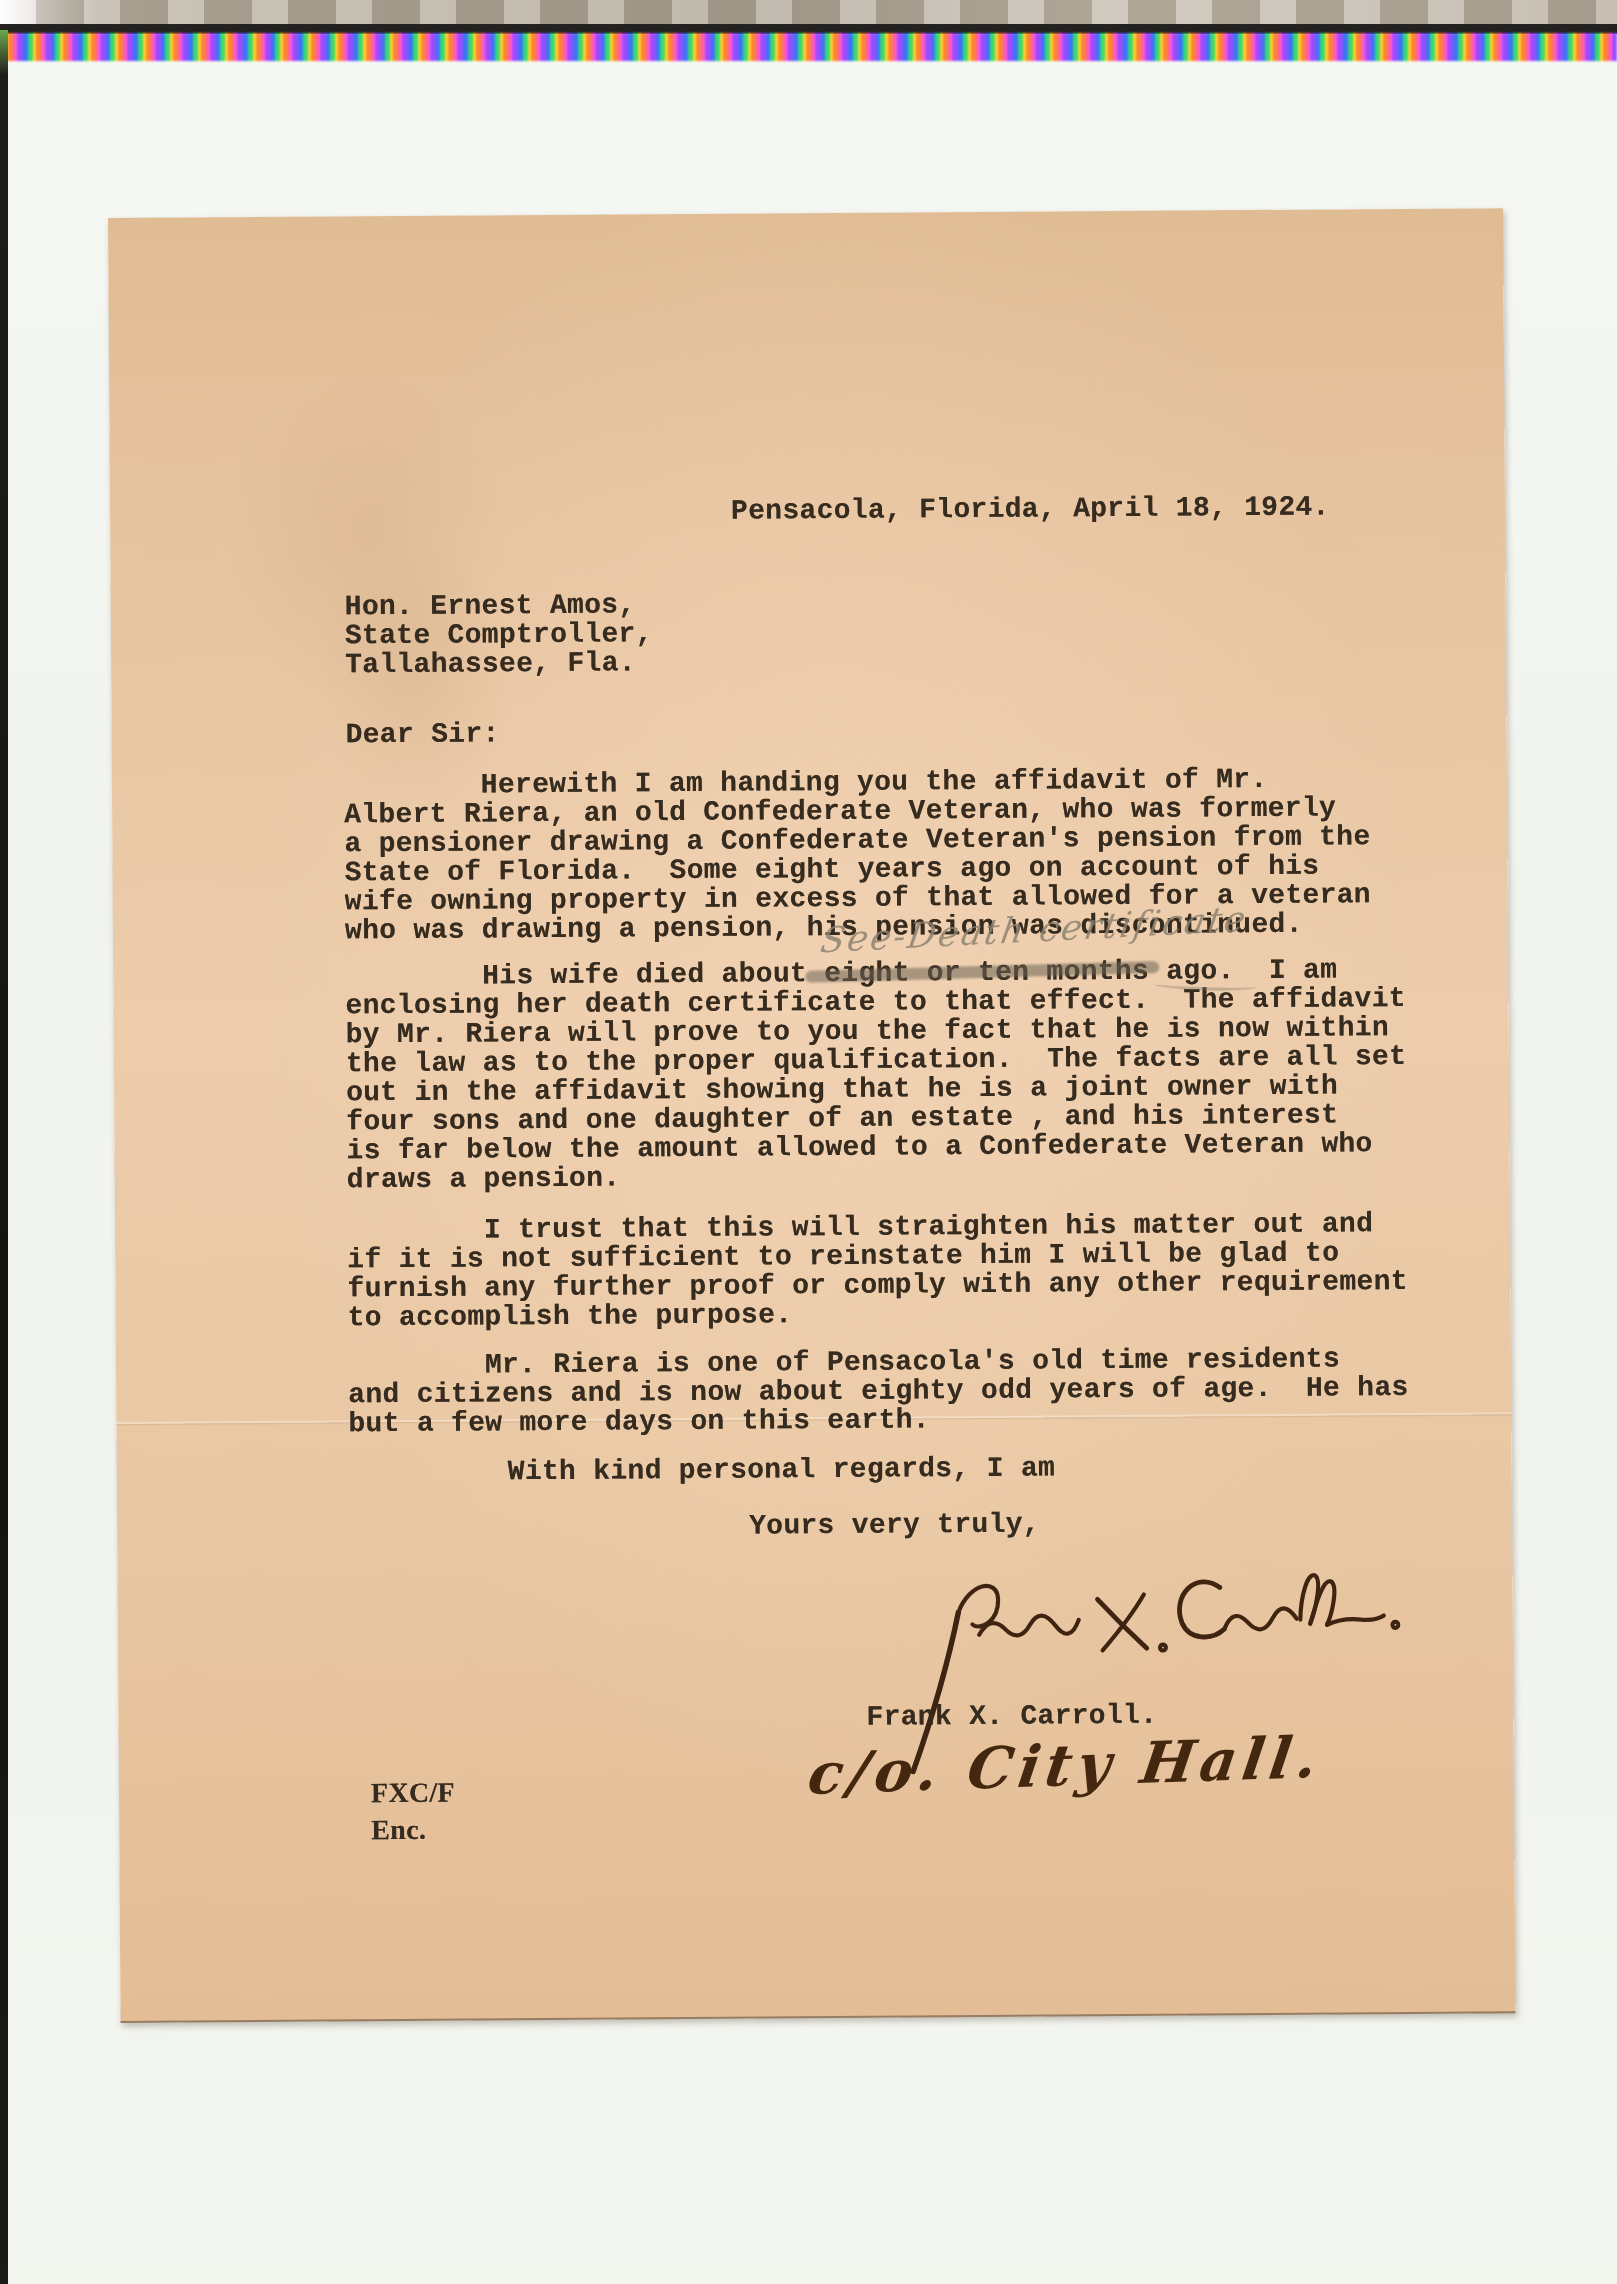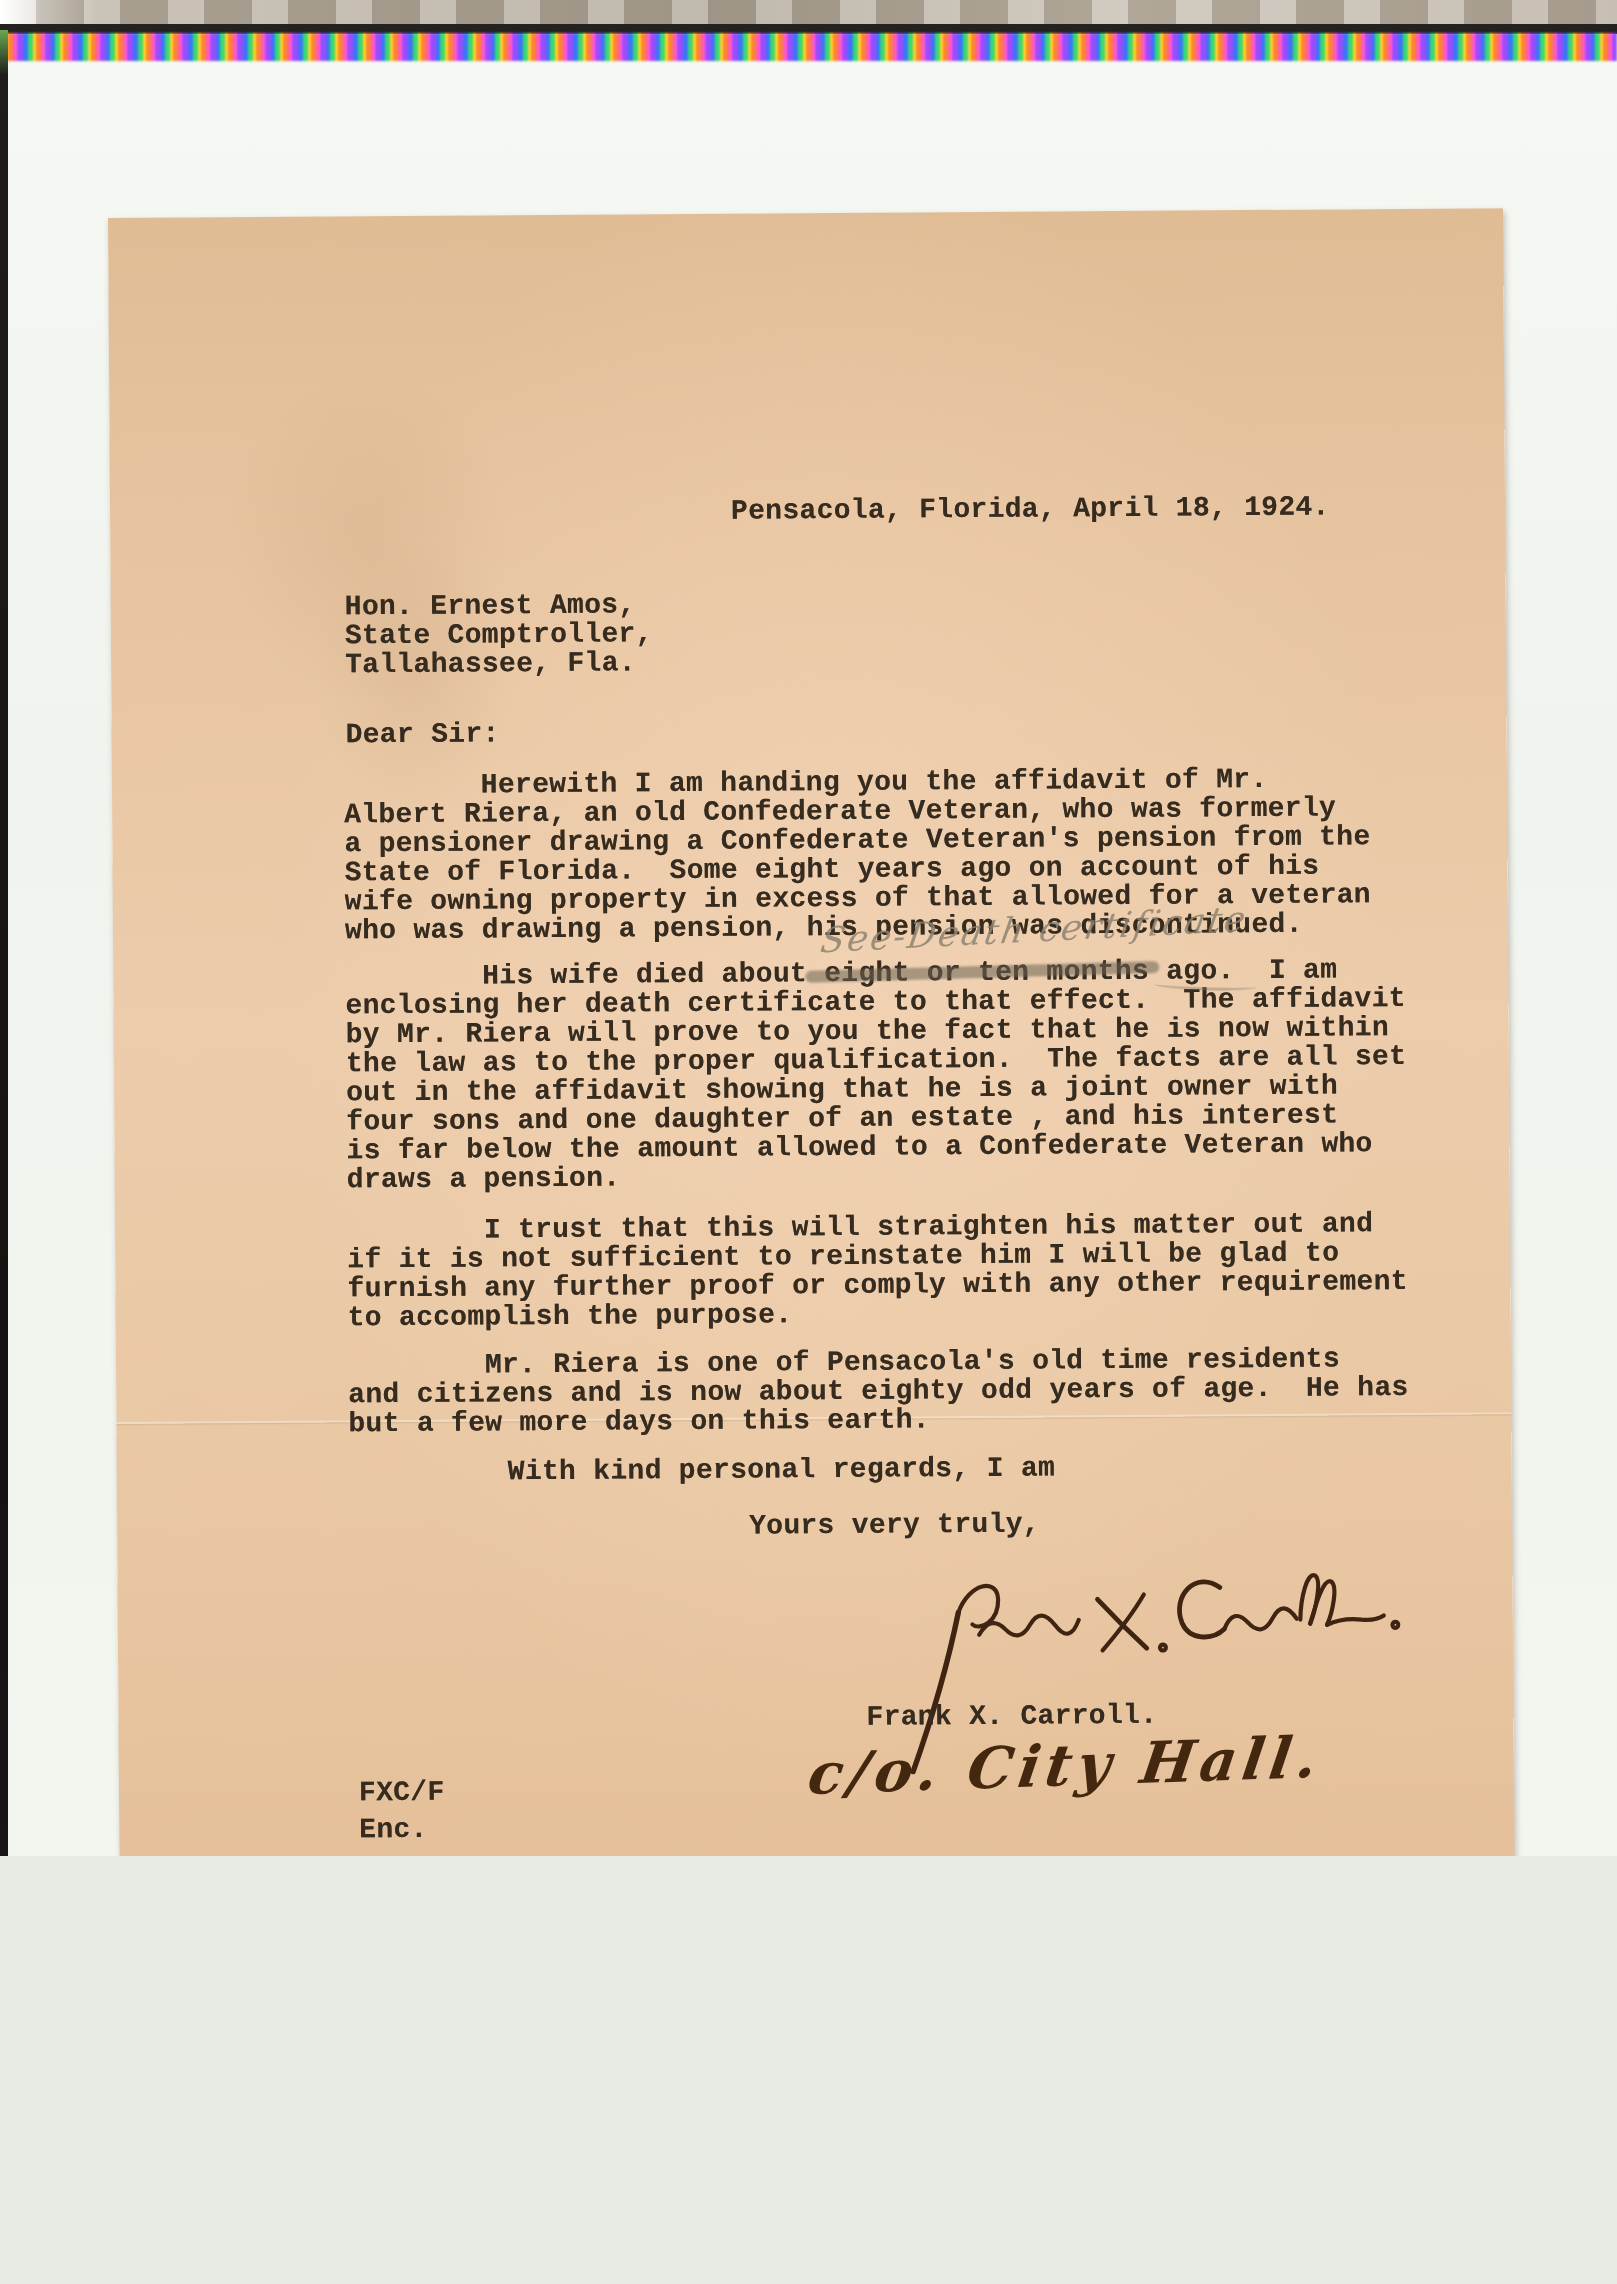--- a/index.html
+++ b/index.html
@@ -1,20 +1,20 @@
 <!DOCTYPE html>
 <html style="font-size:9.6px"><head>
 <meta charset="utf-8">
 <style>
   * { margin:0; padding:0; box-sizing:border-box; }
   body { background:#e8eae4; }
 
   .scan {
     position:relative;
-    width:1617px; height:1856px;
+    width:1617px; height:2284px;
     background:linear-gradient(180deg, #f6f8f3 0%, #f1f3ee 40%, #f3f5ef 100%);
     overflow:hidden;
     font-family:"Liberation Mono","DejaVu Sans Mono",monospace;
   }
 
   
   .noise-band {
     position:absolute; left:0; top:0; width:100%; height:25px;
     background:
       repeating-linear-gradient(90deg, rgba(255,255,255,.25) 0 36px, rgba(120,110,95,.25) 36px 84px),
@@ -176,18 +176,18 @@
         <path d="M794,134 C806,102 822,60 834,66 C846,74 832,120 822,138" stroke-width="7"></path>
         <path d="M822,138 Q850,128 880,134 Q904,138 918,130" stroke-width="7"></path>
         <path d="M936,142 a5,5 0 1 0 .2,0" stroke-width="7"></path>
       </svg>
     </div>
 
     <div class="typed" style="left:748px; top:1490px;">Frank X. Carroll.</div>
 
     <div class="ink-script">c/o. City Hall.</div>
 
-    <div class="typed ref" style="left:240px; top:1558px;">FXC/F
+    <div class="typed ref" style="left:252px; top:1558px;font-family:Liberation Serif, serif;">FXC/F
 Enc.</div>
 
   </div>
 </div>
 
 
 </body></html>

